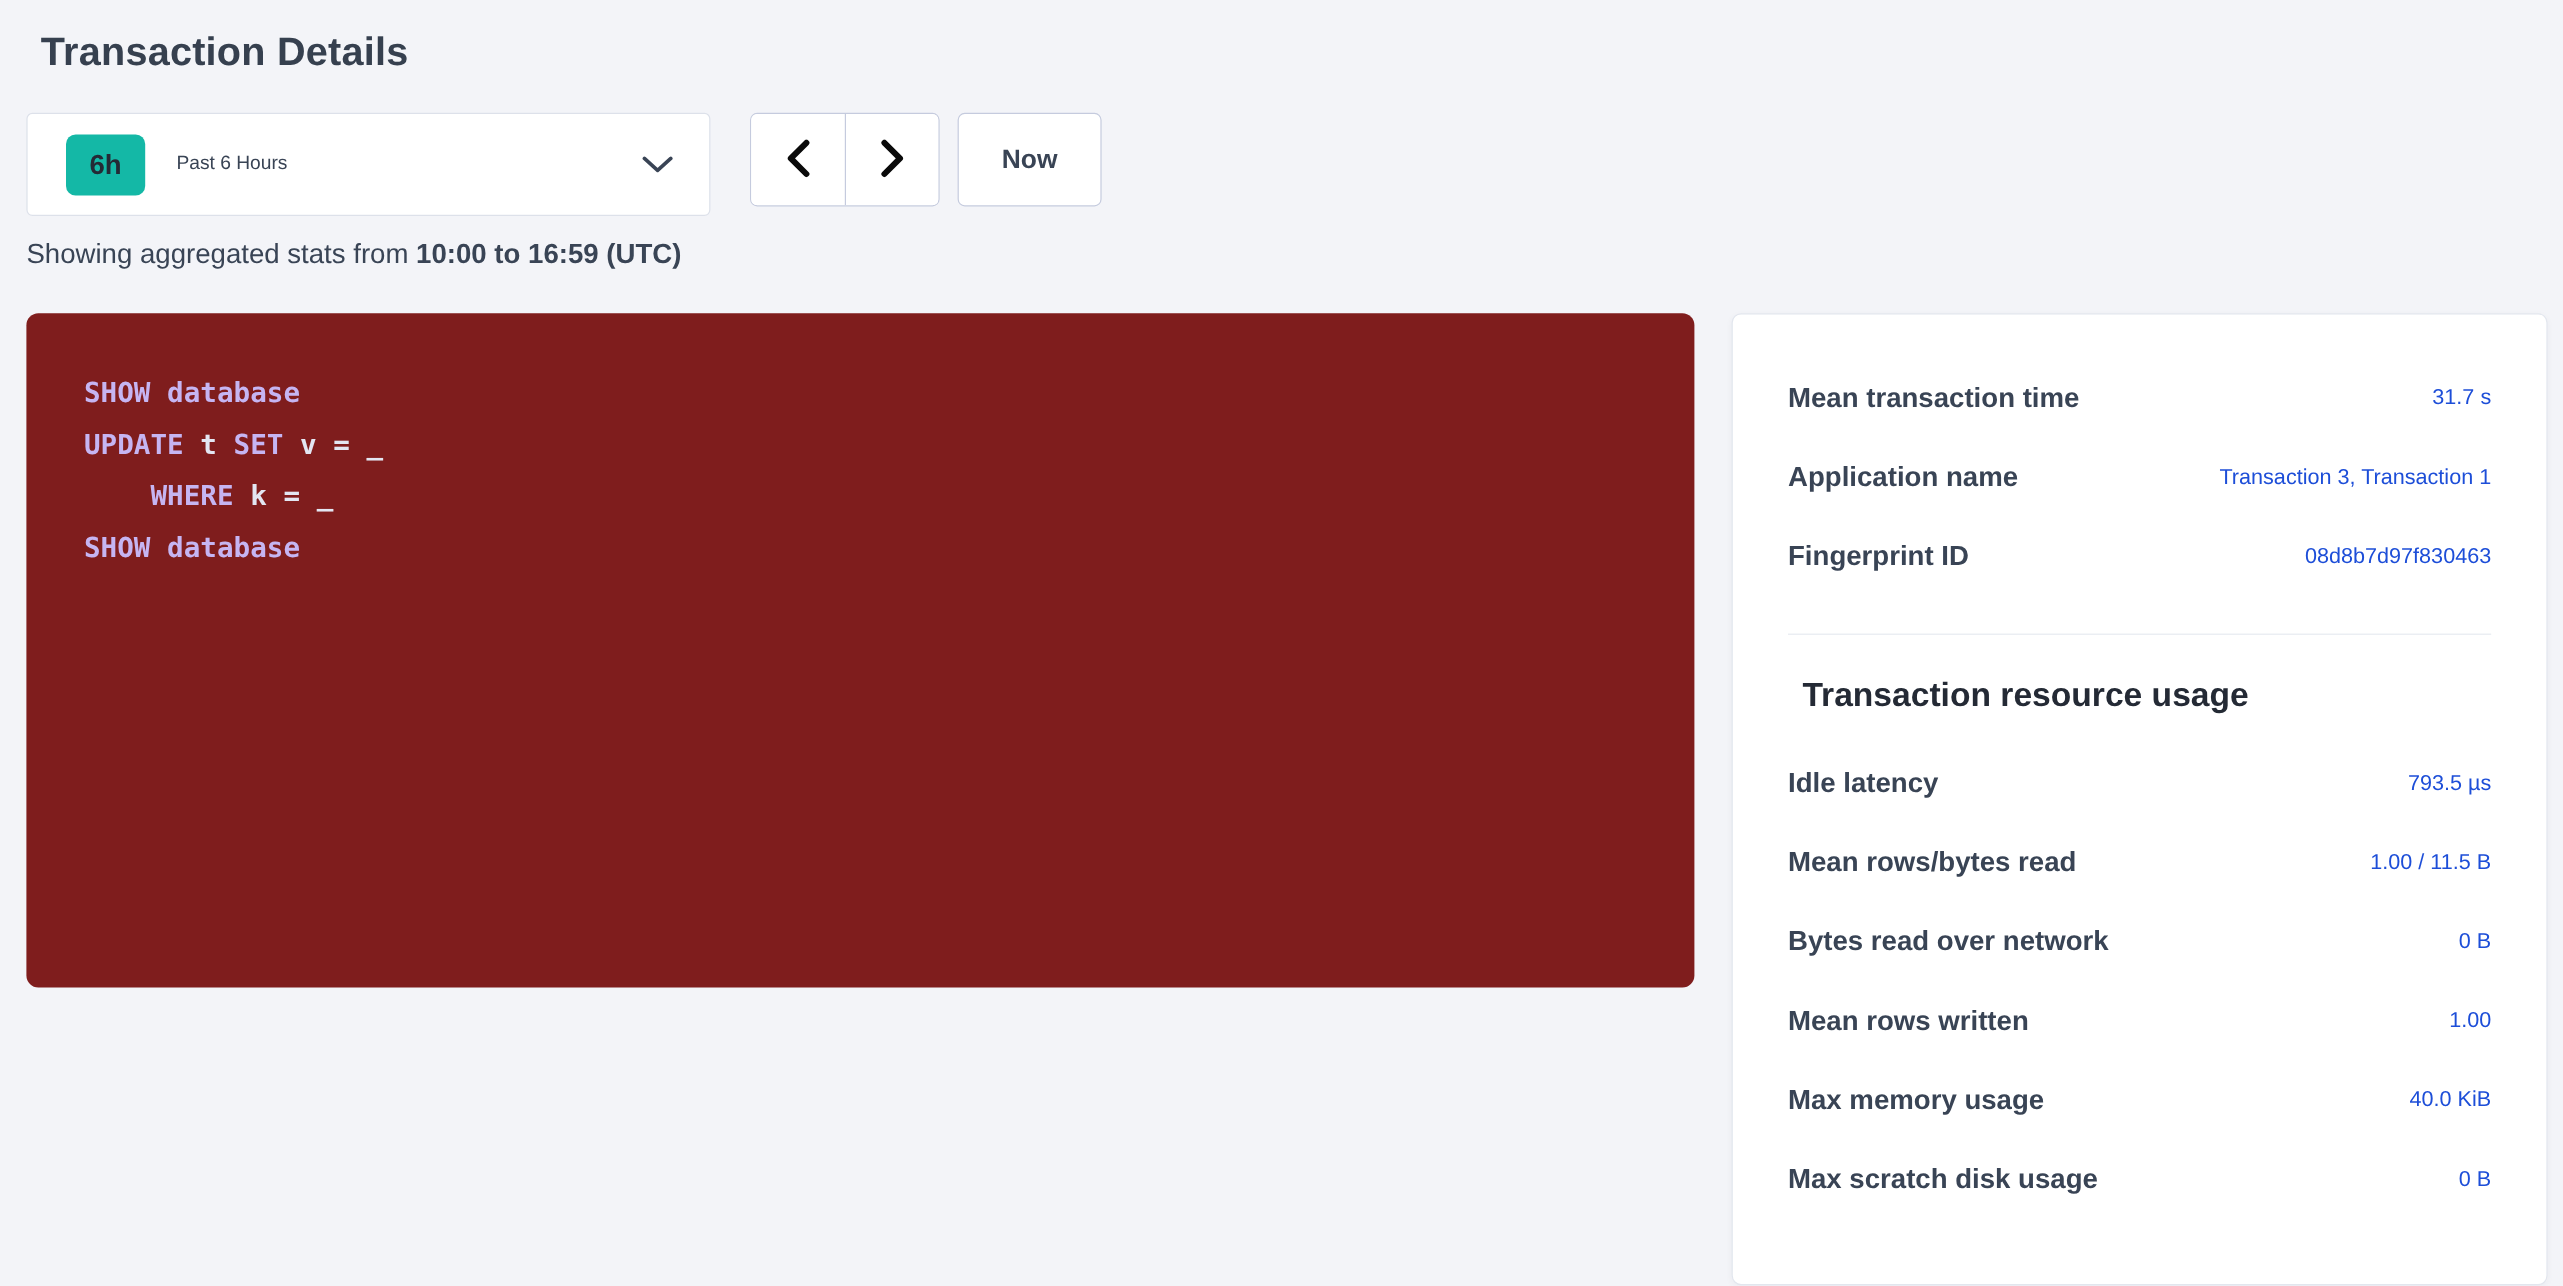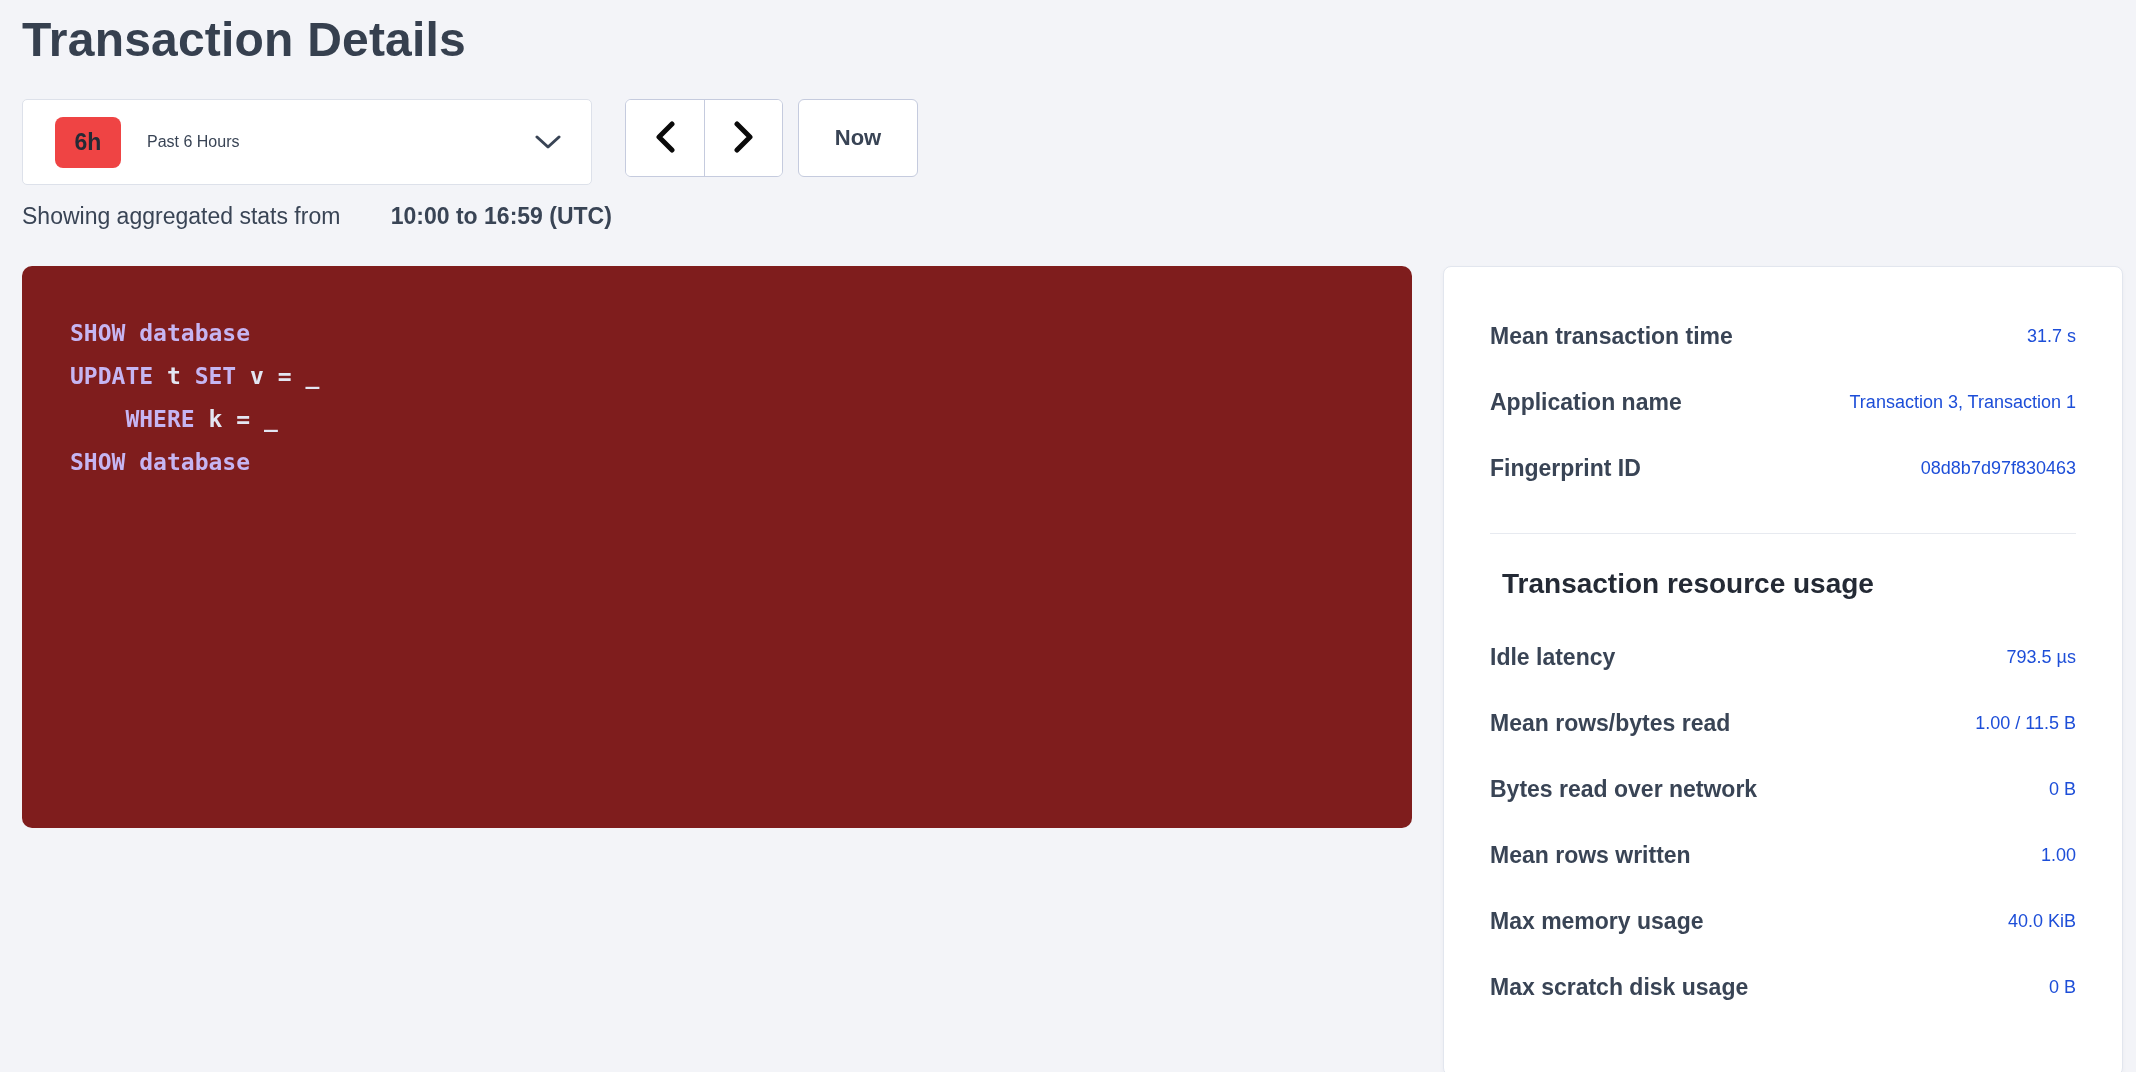--- a/index.html
+++ b/index.html
@@ -8,22 +8,22 @@
     width: 2136px;
     height: 1072px;
     background: #f3f4f8;
     font-family: "Liberation Sans", sans-serif;
     color: #394455;
     overflow: hidden;
   }
   .page { padding: 12px 0 0 22px; width: 2136px; }
 
   h1.page-title {
-    margin: 0;
-    font-size: 48px;
+    margin: 12px;
+    font-size: 33px;
     font-weight: 700;
     color: #36404f;
     letter-spacing: 0.2px;
   }
 
   
   .toolbar {
     margin-top: 32px;
     display: flex;
     align-items: flex-start;
@@ -34,21 +34,21 @@
     background: #ffffff;
     border: 1px solid #dde1ea;
     border-radius: 5px;
     display: flex;
     align-items: center;
     padding: 0 30px 0 32px;
     cursor: pointer;
     font-family: inherit;
   }
   .badge {
-    background: #ef4444;
+    background: #14b8a6;
     color: #242a35;
     font-weight: 700;
     font-size: 23px;
     border-radius: 8px;
     padding: 12px 4px;
     min-width: 66px;
     text-align: center;
   }
   .picker-label {
     margin-left: 26px;
@@ -91,21 +91,21 @@
     font-weight: 700;
     color: #394455;
     cursor: pointer;
   }
 
   .subtitle {
     margin: 18px 0 0 0;
     font-size: 23px;
     color: #394455;
   }
-  .subtitle strong { font-weight: 700; margin-left: 44px; }
+  .subtitle strong { font-weight: 700; }
 
   
   .content { margin-top: 36px; display: flex; gap: 31px; }
 
   .sql-box {
     width: 1390px;
     height: 562px;
     background: #7f1d1d;
     border-radius: 10px;
     margin: 0;

